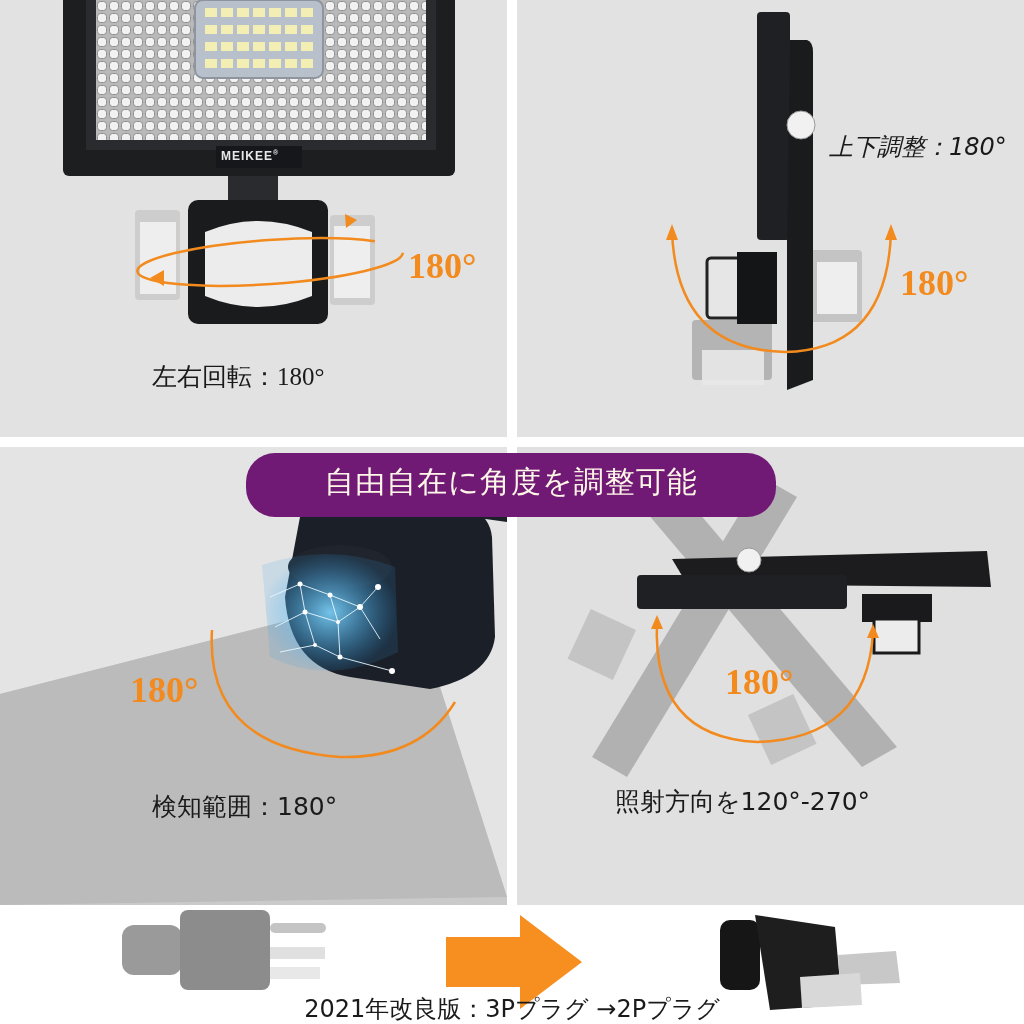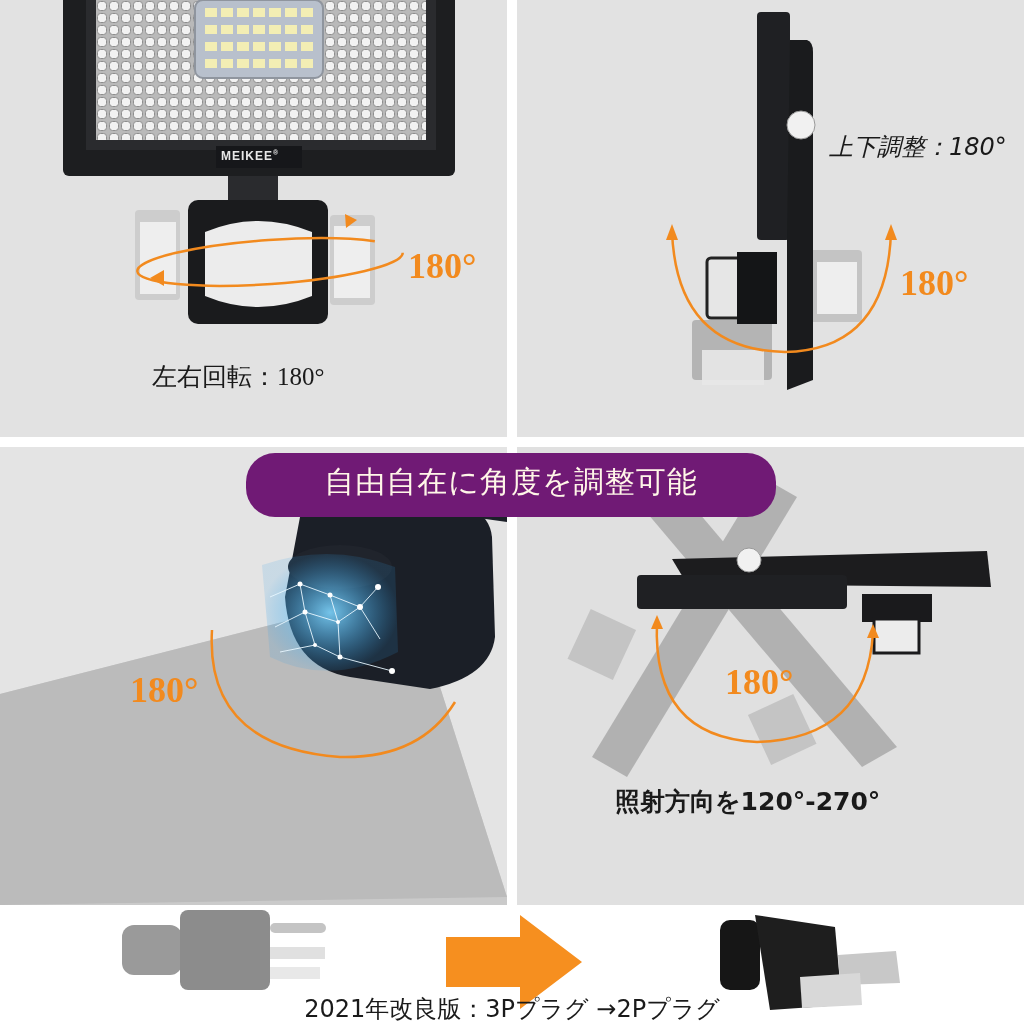--- a/index.html
+++ b/index.html
@@ -151,20 +151,21 @@
         <circle cx="305" cy="165" r="2.5"></circle>
         <circle cx="338" cy="175" r="2"></circle>
       <circle cx="315" cy="198" r="2"></circle>
         <circle cx="340" cy="210" r="2.5"></circle>
         <circle cx="392" cy="224" r="3"></circle>
     </g>
 
     <path d="M212 183 Q205 300 340 310 Q420 312 455 255" fill="none" stroke="#f28a1e" stroke-width="2.5"></path>
   </svg>
   <div class="deg-label" style="left:130px;top:222px;">180°</div>
+  <div class="caption" style="left:152px;top:343px;">検知範囲：180°</div>
 </div>
 
 <div class="panel p-br">
   <svg width="507" height="458">
 
     <g opacity="0.55" fill="#8c8c8c">
       <polygon points="125,60 160,40 380,300 345,320"></polygon>
       <polygon points="245,30 280,50 110,330 75,310"></polygon>
     </g>
     <g opacity="0.5" fill="#a8a8a8">
@@ -177,21 +178,21 @@
     <circle cx="232" cy="113" r="12" fill="#f1f1f1" stroke="#999" stroke-width="1"></circle>
 
     <rect x="345" y="147" width="70" height="28" fill="#1a1a1c"></rect>
     <rect x="357" y="172" width="45" height="34" fill="#ececec" stroke="#1a1a1c" stroke-width="3"></rect>
 
     <path d="M140 175 Q135 290 240 295 Q350 292 356 185" fill="none" stroke="#f28a1e" stroke-width="2.5"></path>
     <polygon points="140,168 134,182 146,182" fill="#f28a1e"></polygon>
     <polygon points="356,177 350,191 362,191" fill="#f28a1e"></polygon>
   </svg>
   <div class="deg-label" style="left:208px;top:214px;">180°</div>
-  <div class="caption" style="left:98px;top:338px;font-weight:bold;">照射方向を120°-270°</div>
+  <div class="caption" style="left:98px;top:338px;">照射方向を120°-270°</div>
 </div>
 
 <div class="banner">自由自在に角度を調整可能</div>
 
 <div class="bottom">
   <svg width="1024" height="119">
 
     <g>
       <rect x="122" y="20" width="60" height="50" rx="12" fill="#9a9a9a"></rect>
       <rect x="180" y="5" width="90" height="80" rx="8" fill="#8c8c8c"></rect>

